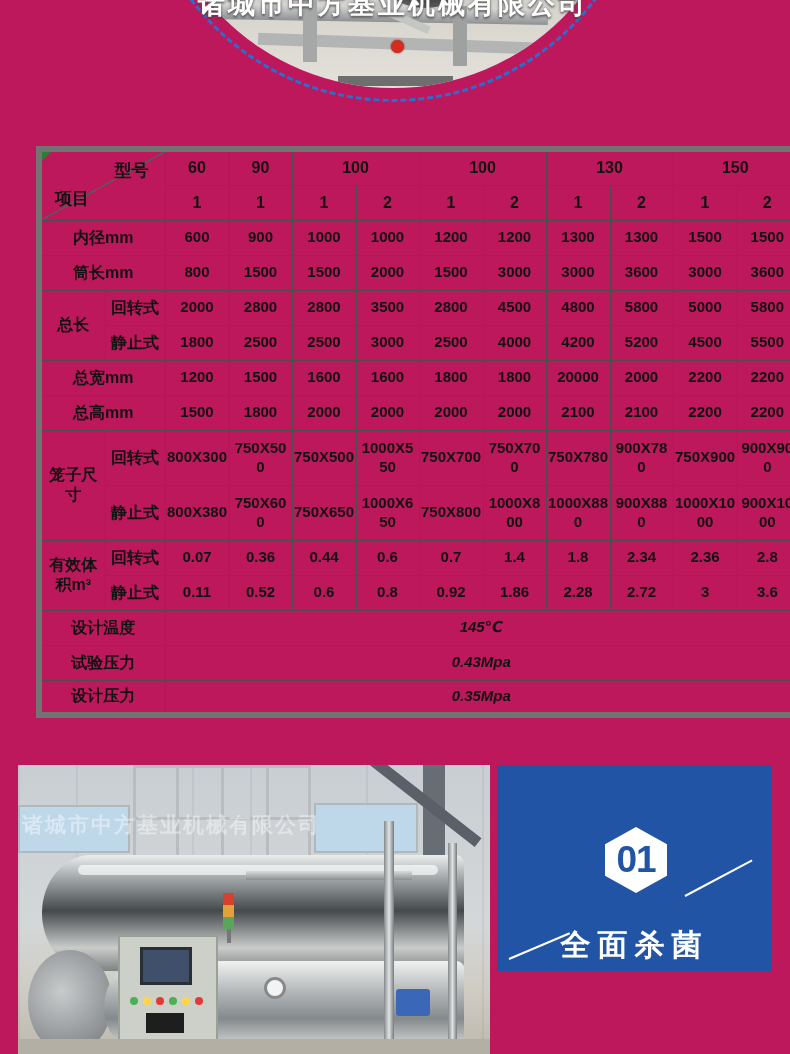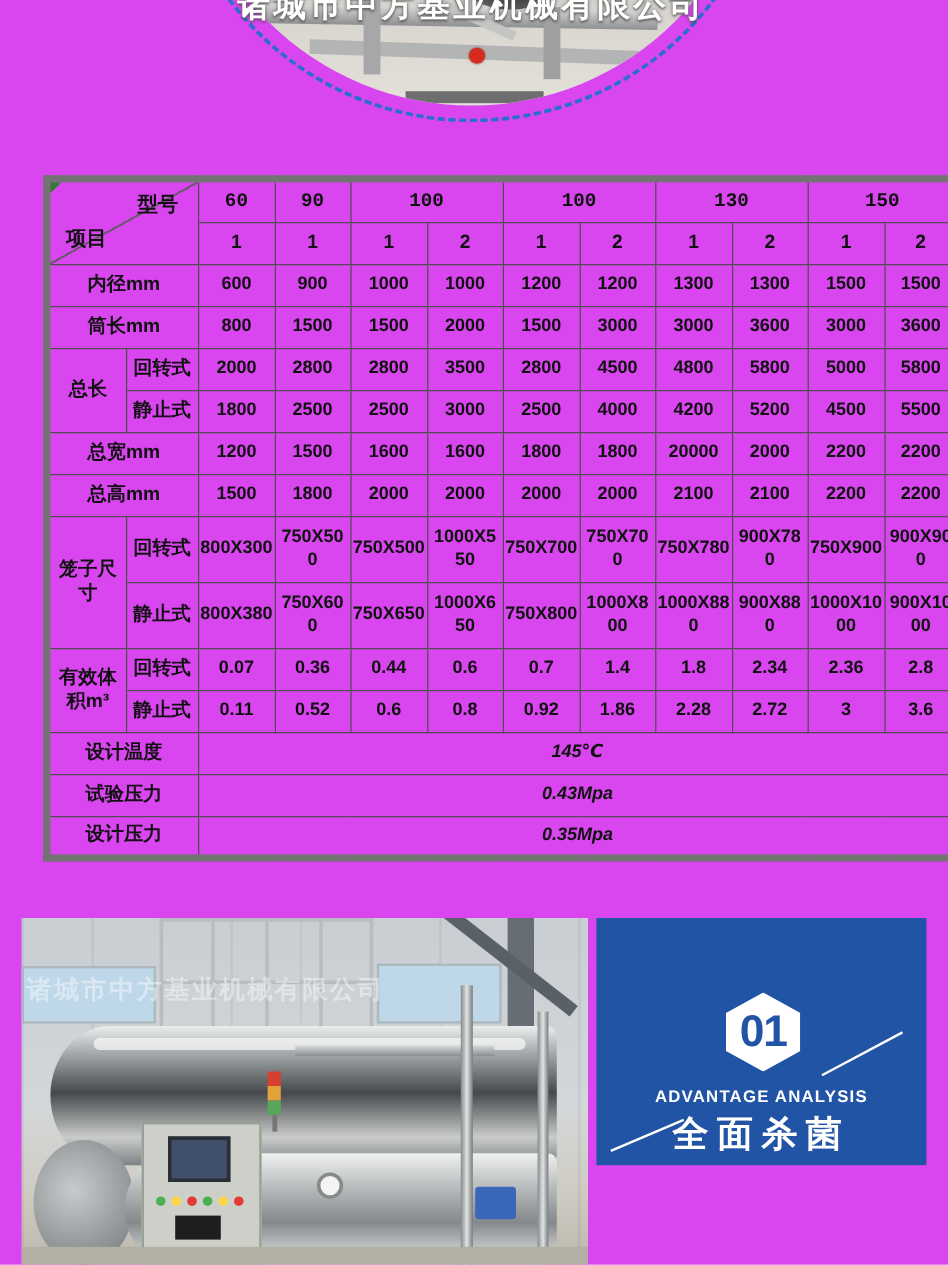--- a/index.html
+++ b/index.html
@@ -1,17 +1,17 @@
 <!DOCTYPE html>
 <html><head>
 <meta charset="utf-8">
 <style>
   html,body{margin:0;padding:0;}
   body{font-family:"Liberation Sans","DejaVu Sans",sans-serif;background:#fff;}
-  .page{position:relative;width:790px;height:1054px;background:#d946ef;overflow:hidden;}
+  .page{position:relative;width:790px;height:1054px;background:#be185d;overflow:hidden;}
 
   
   .hero{position:absolute;left:0;top:0;width:790px;height:118px;overflow:hidden;}
   .hero-photo{position:absolute;left:153px;top:-392px;width:480px;height:480px;border-radius:50%;
               overflow:hidden;background:linear-gradient(180deg,#bfbfbd 70%,#d8d5cf 84%,#e4e1da 100%);}
   .hp{position:absolute;}
   .hero-dash{position:absolute;left:139px;top:-406px;width:508px;height:508px;border-radius:50%;
              border:3px dashed #2a6fd0;box-sizing:border-box;}
   .hero-company{position:absolute;top:-14px;left:153px;width:480px;text-align:center;color:#fff;
                 font-size:27px;font-weight:bold;letter-spacing:3px;white-space:nowrap;
@@ -20,21 +20,21 @@
                   color:rgba(255,255,255,.8);font-size:31px;letter-spacing:1px;}
 
   
   table.spec{position:absolute;left:36px;top:146px;width:761px;border-collapse:collapse;
              table-layout:fixed;border:6px solid #737373;}
   table.spec th,table.spec td{border:1px solid #4d4d4d;text-align:center;vertical-align:middle;
              padding:0 1px;color:#111;font-weight:bold;word-break:break-all;line-height:1.25;}
   table.spec td{font-size:15px;}
   table.spec th{font-size:16px;}
   tr.h36{height:36px;} tr.h35{height:35px;} tr.tall{height:55px;}
-  th.mh{font-size:16px;font-family:Liberation Mono, monospace;}
+  th.mh{font-size:16px;}
   th.sub-label{font-size:16px;}
   td.mval{text-align:center;font-size:16px;font-style:italic;}
   th.corner{position:relative;padding:0;
      background:linear-gradient(to bottom right,transparent calc(50% - 1px),#5a5a5a calc(50% - 1px),#5a5a5a calc(50% + .5px),transparent calc(50% + .5px));}
   .corner-top{position:absolute;top:8px;right:16px;font-size:17px;}
   .corner-bottom{position:absolute;bottom:10px;left:13px;font-size:17px;}
   .corner-green{position:absolute;top:0;left:0;width:0;height:0;
      border-top:9px solid #2f7d31;border-right:9px solid transparent;}
 
   
@@ -305,18 +305,17 @@
     <div class="ph" style="left:0;top:274px;width:472px;height:15px;background:#b4afa4;"></div>
     <div class="photo-watermark">诸城市中方基业机械有限公司</div>
   </div>
 
   <div class="panel">
     <div class="hex">
       <span>01</span>
     </div>
     <div class="pline pline-r"></div>
     <div class="pline pline-l"></div>
-    <div class="panel-subtitle">ADVANTAGE ANALYSIS</div>
     <div class="panel-title">全面杀菌</div>
     <div class="panel-body">设备采用均一的水流交换方式，使设备内部的温度</div>
   </div>
 
 </div>
 
 </body></html>

